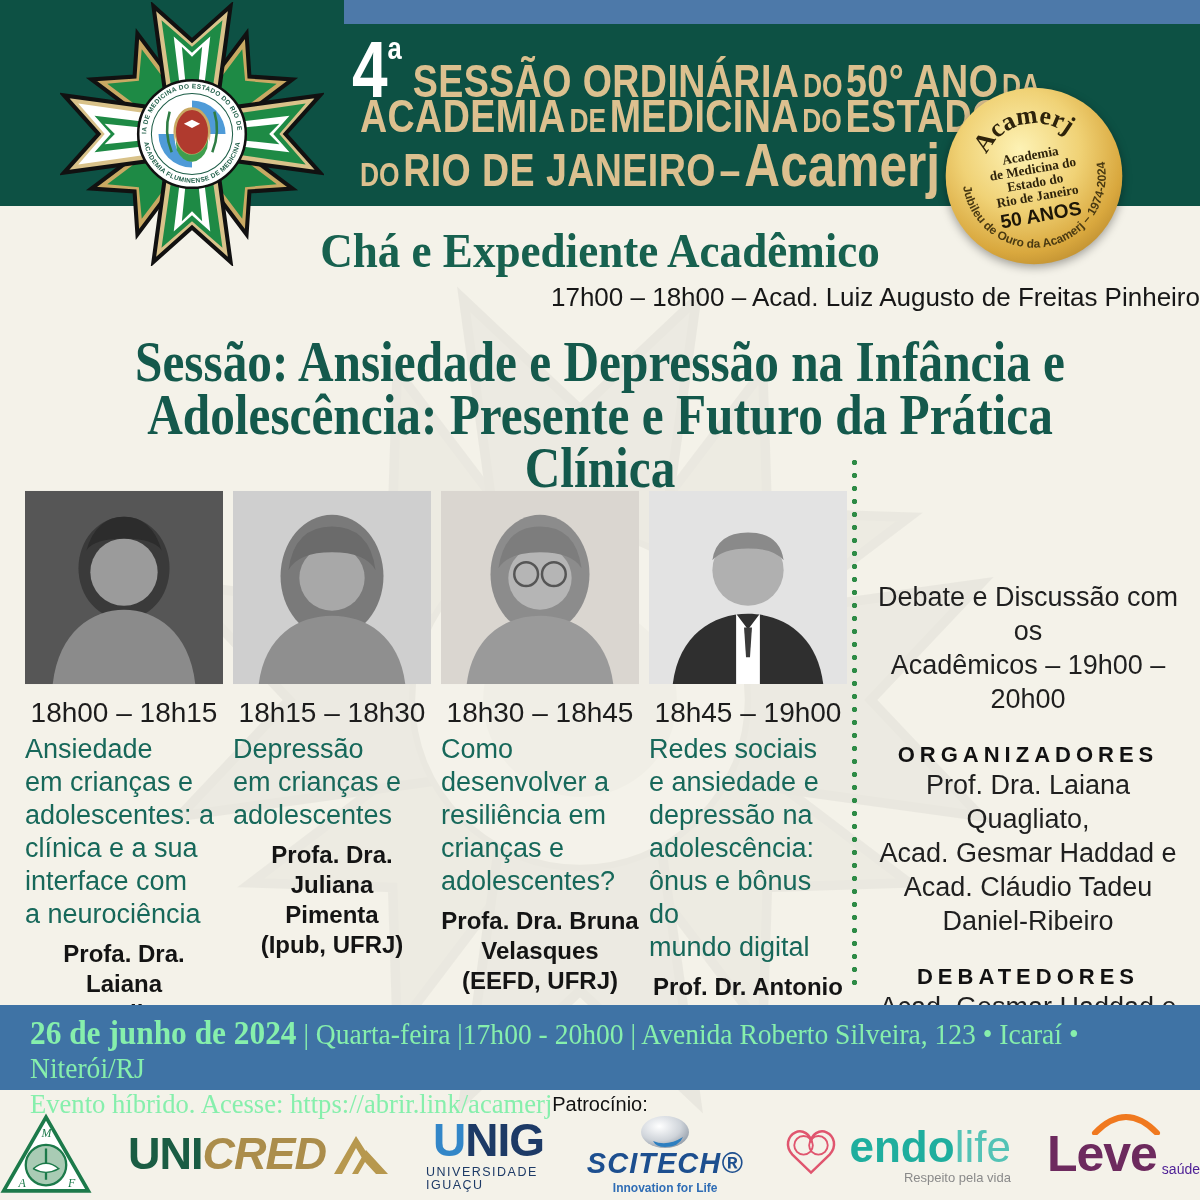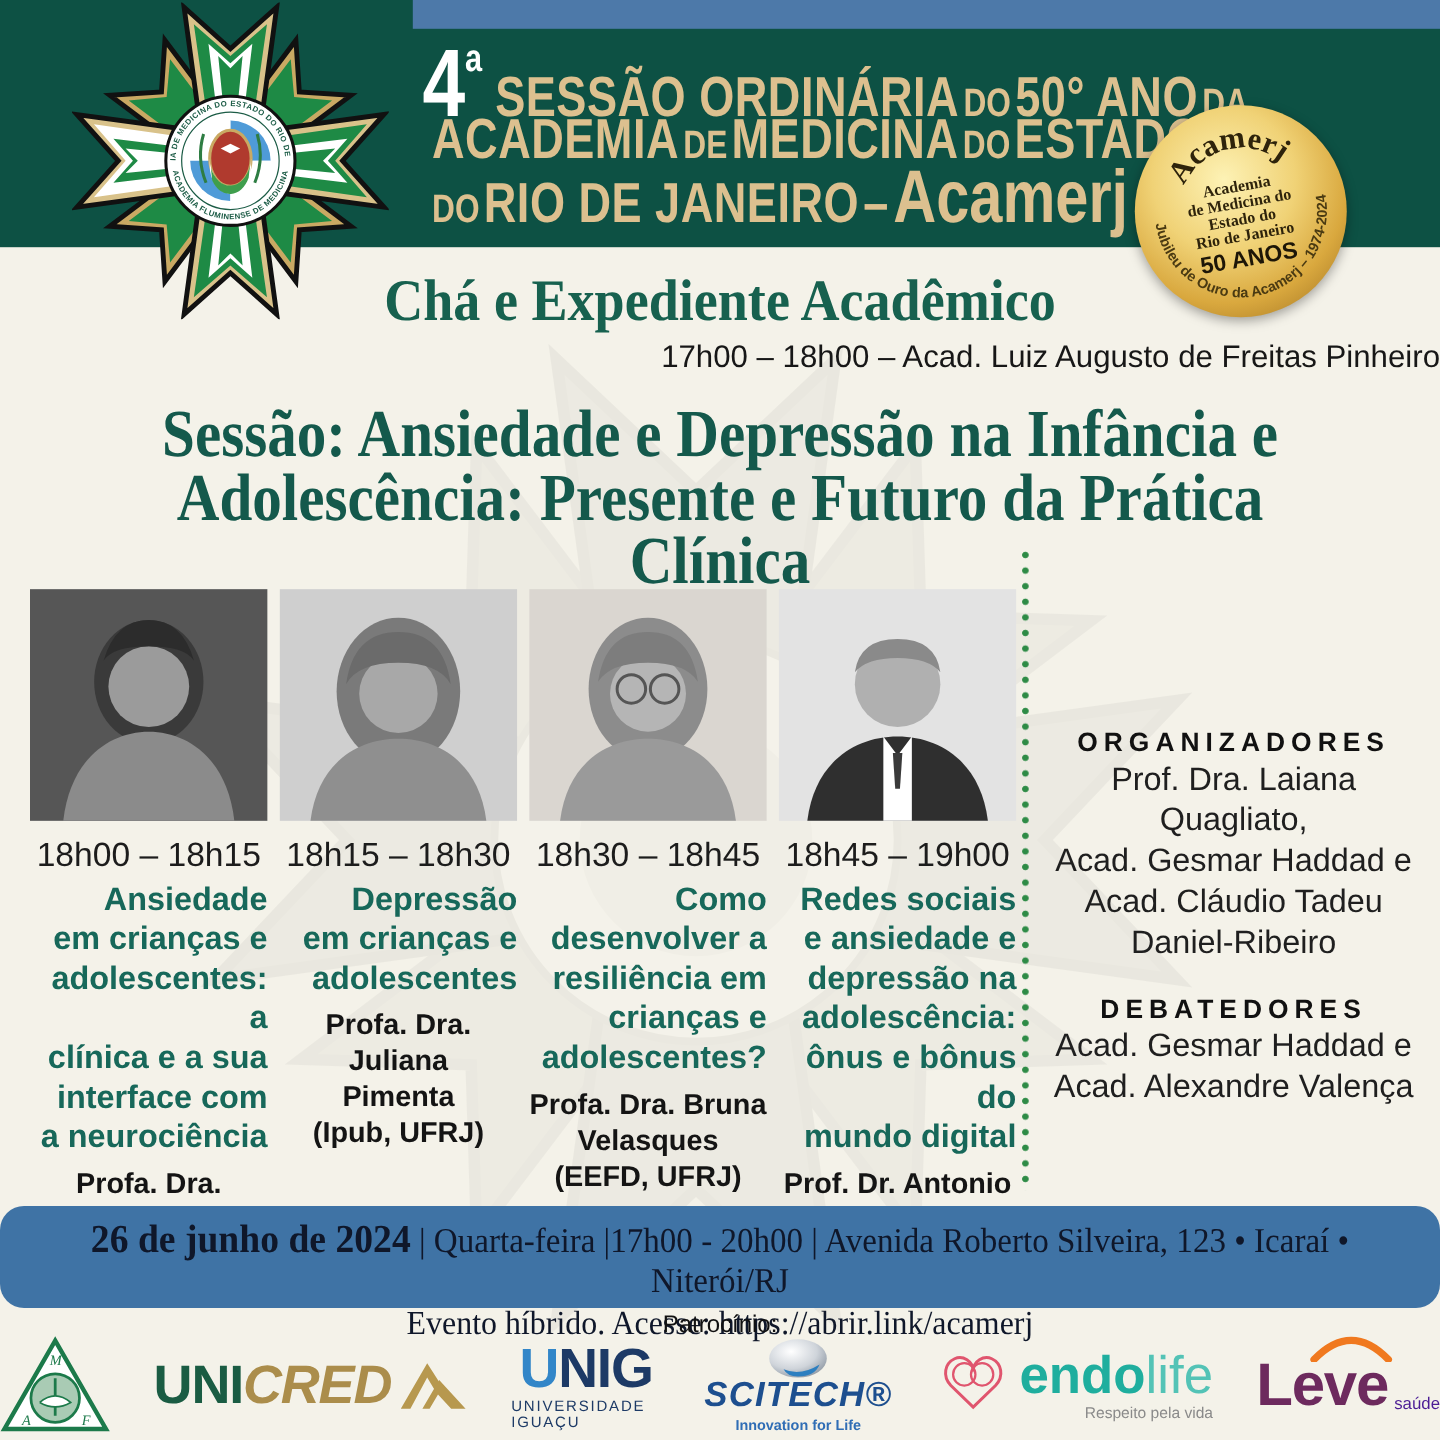--- a/index.html
+++ b/index.html
@@ -35,34 +35,34 @@
 
   
   .dots{left:851px;top:456px;width:7px;height:536px;
         background-image:radial-gradient(circle,#2e8b46 2.4px,transparent 3px);
         background-size:7px 13px;background-repeat:repeat-y;}
 
   
   .speaker-col{top:490px;width:198px;}
   .photo{width:198px;height:195px;display:block;}
   .sp-time{margin-top:12px;text-align:center;font-size:28px;color:#1c1c1c;}
-  .sp-title{margin-top:4px;text-align:right;font-size:27px;line-height:33px;font-weight:bold;
+  .sp-title{margin-top:4px;text-align:left;font-size:27px;line-height:33px;font-weight:normal;
             color:#17685a;white-space:pre-line;}
   .sp-name{margin-top:8px;text-align:center;font-size:24px;line-height:30px;font-weight:bold;
            color:#141414;white-space:pre-line;}
 
   
   .right-panel{left:866px;top:580px;width:324px;text-align:center;color:#1f1f1f;}
   .rp-debate{font-size:27px;line-height:34px;white-space:pre-line;}
   .rp-heading{margin-top:26px;font-size:22px;font-weight:bold;letter-spacing:5px;color:#111;}
   .rp-body{margin-top:0;font-size:27px;line-height:34px;white-space:pre-line;}
 
   
-  .footer{left:0;top:1005px;width:1200px;height:85px;background:#3f73a5;color:#0f172a;
-          font-family:"Liberation Serif",serif;text-align:center;border-radius:20px;}
+  .footer{left:0;top:1005px;width:1200px;height:85px;background:#3f73a5;color:#86efac;
+          font-family:"Liberation Serif",serif;}
   .f-inner{transform:scaleX(.95);}
   .f-line1{padding-top:10px;font-size:29px;}
   .f-line1 .date{font-weight:bold;font-size:33px;}
   .f-line2{font-size:28px;margin-top:3px;}
 
   
   .patro{left:0;top:1093px;width:1200px;text-align:center;font-size:20px;color:#111;}
   .sponsor-row{left:0;top:1108px;width:1200px;height:92px;display:flex;justify-content:center;
                align-items:center;gap:36px;}
   .logo{display:flex;flex-direction:column;align-items:center;line-height:1;}
@@ -331,20 +331,22 @@
 depressão na
 adolescência:
 ônus e bônus do
 mundo digital</div>
     <div class="sp-name">Prof. Dr. Antonio
 Egídio Nardi
 (FM-UFRJ e ANM)</div>
   </div>
 
   <div class="abs right-panel">
+    <div class="rp-debate">Debate e Discussão com os
+Acadêmicos – 19h00 – 20h00</div>
     <div class="rp-heading">ORGANIZADORES</div>
     <div class="rp-body">Prof. Dra. Laiana Quagliato,
 Acad. Gesmar Haddad e
 Acad. Cláudio Tadeu
 Daniel-Ribeiro</div>
     <div class="rp-heading">DEBATEDORES</div>
     <div class="rp-body">Acad. Gesmar Haddad e
 Acad. Alexandre Valença</div>
   </div>
 

